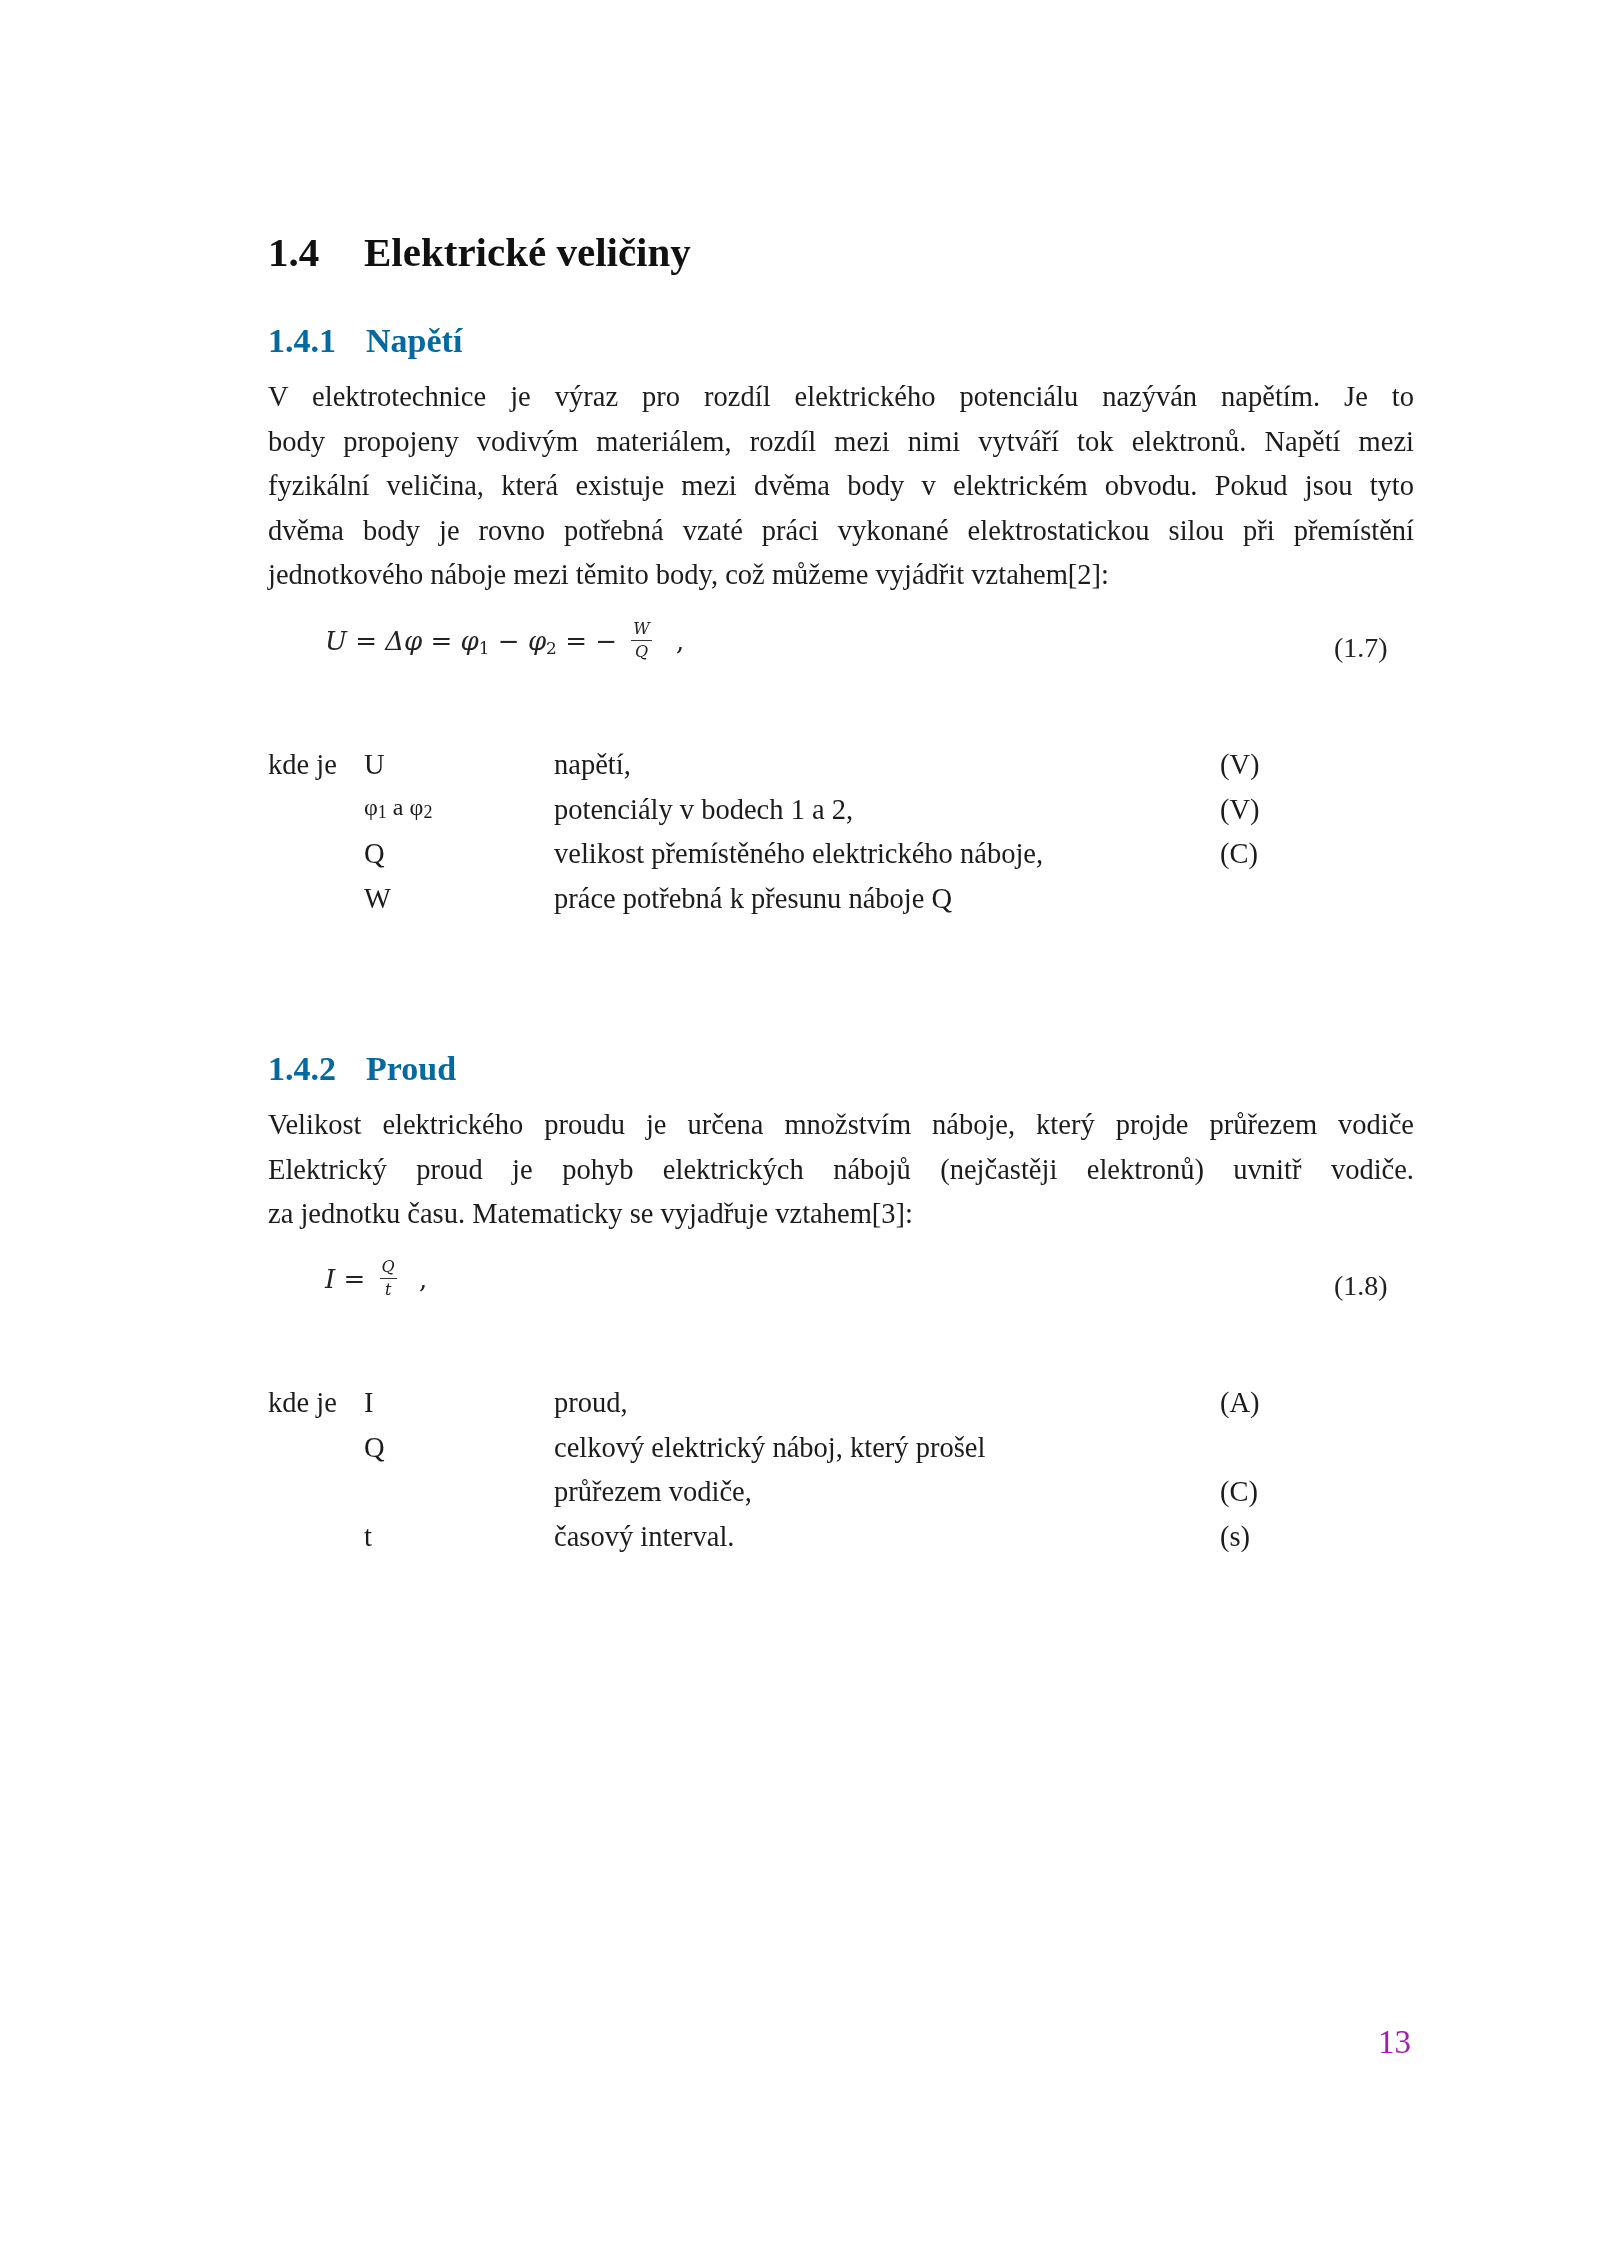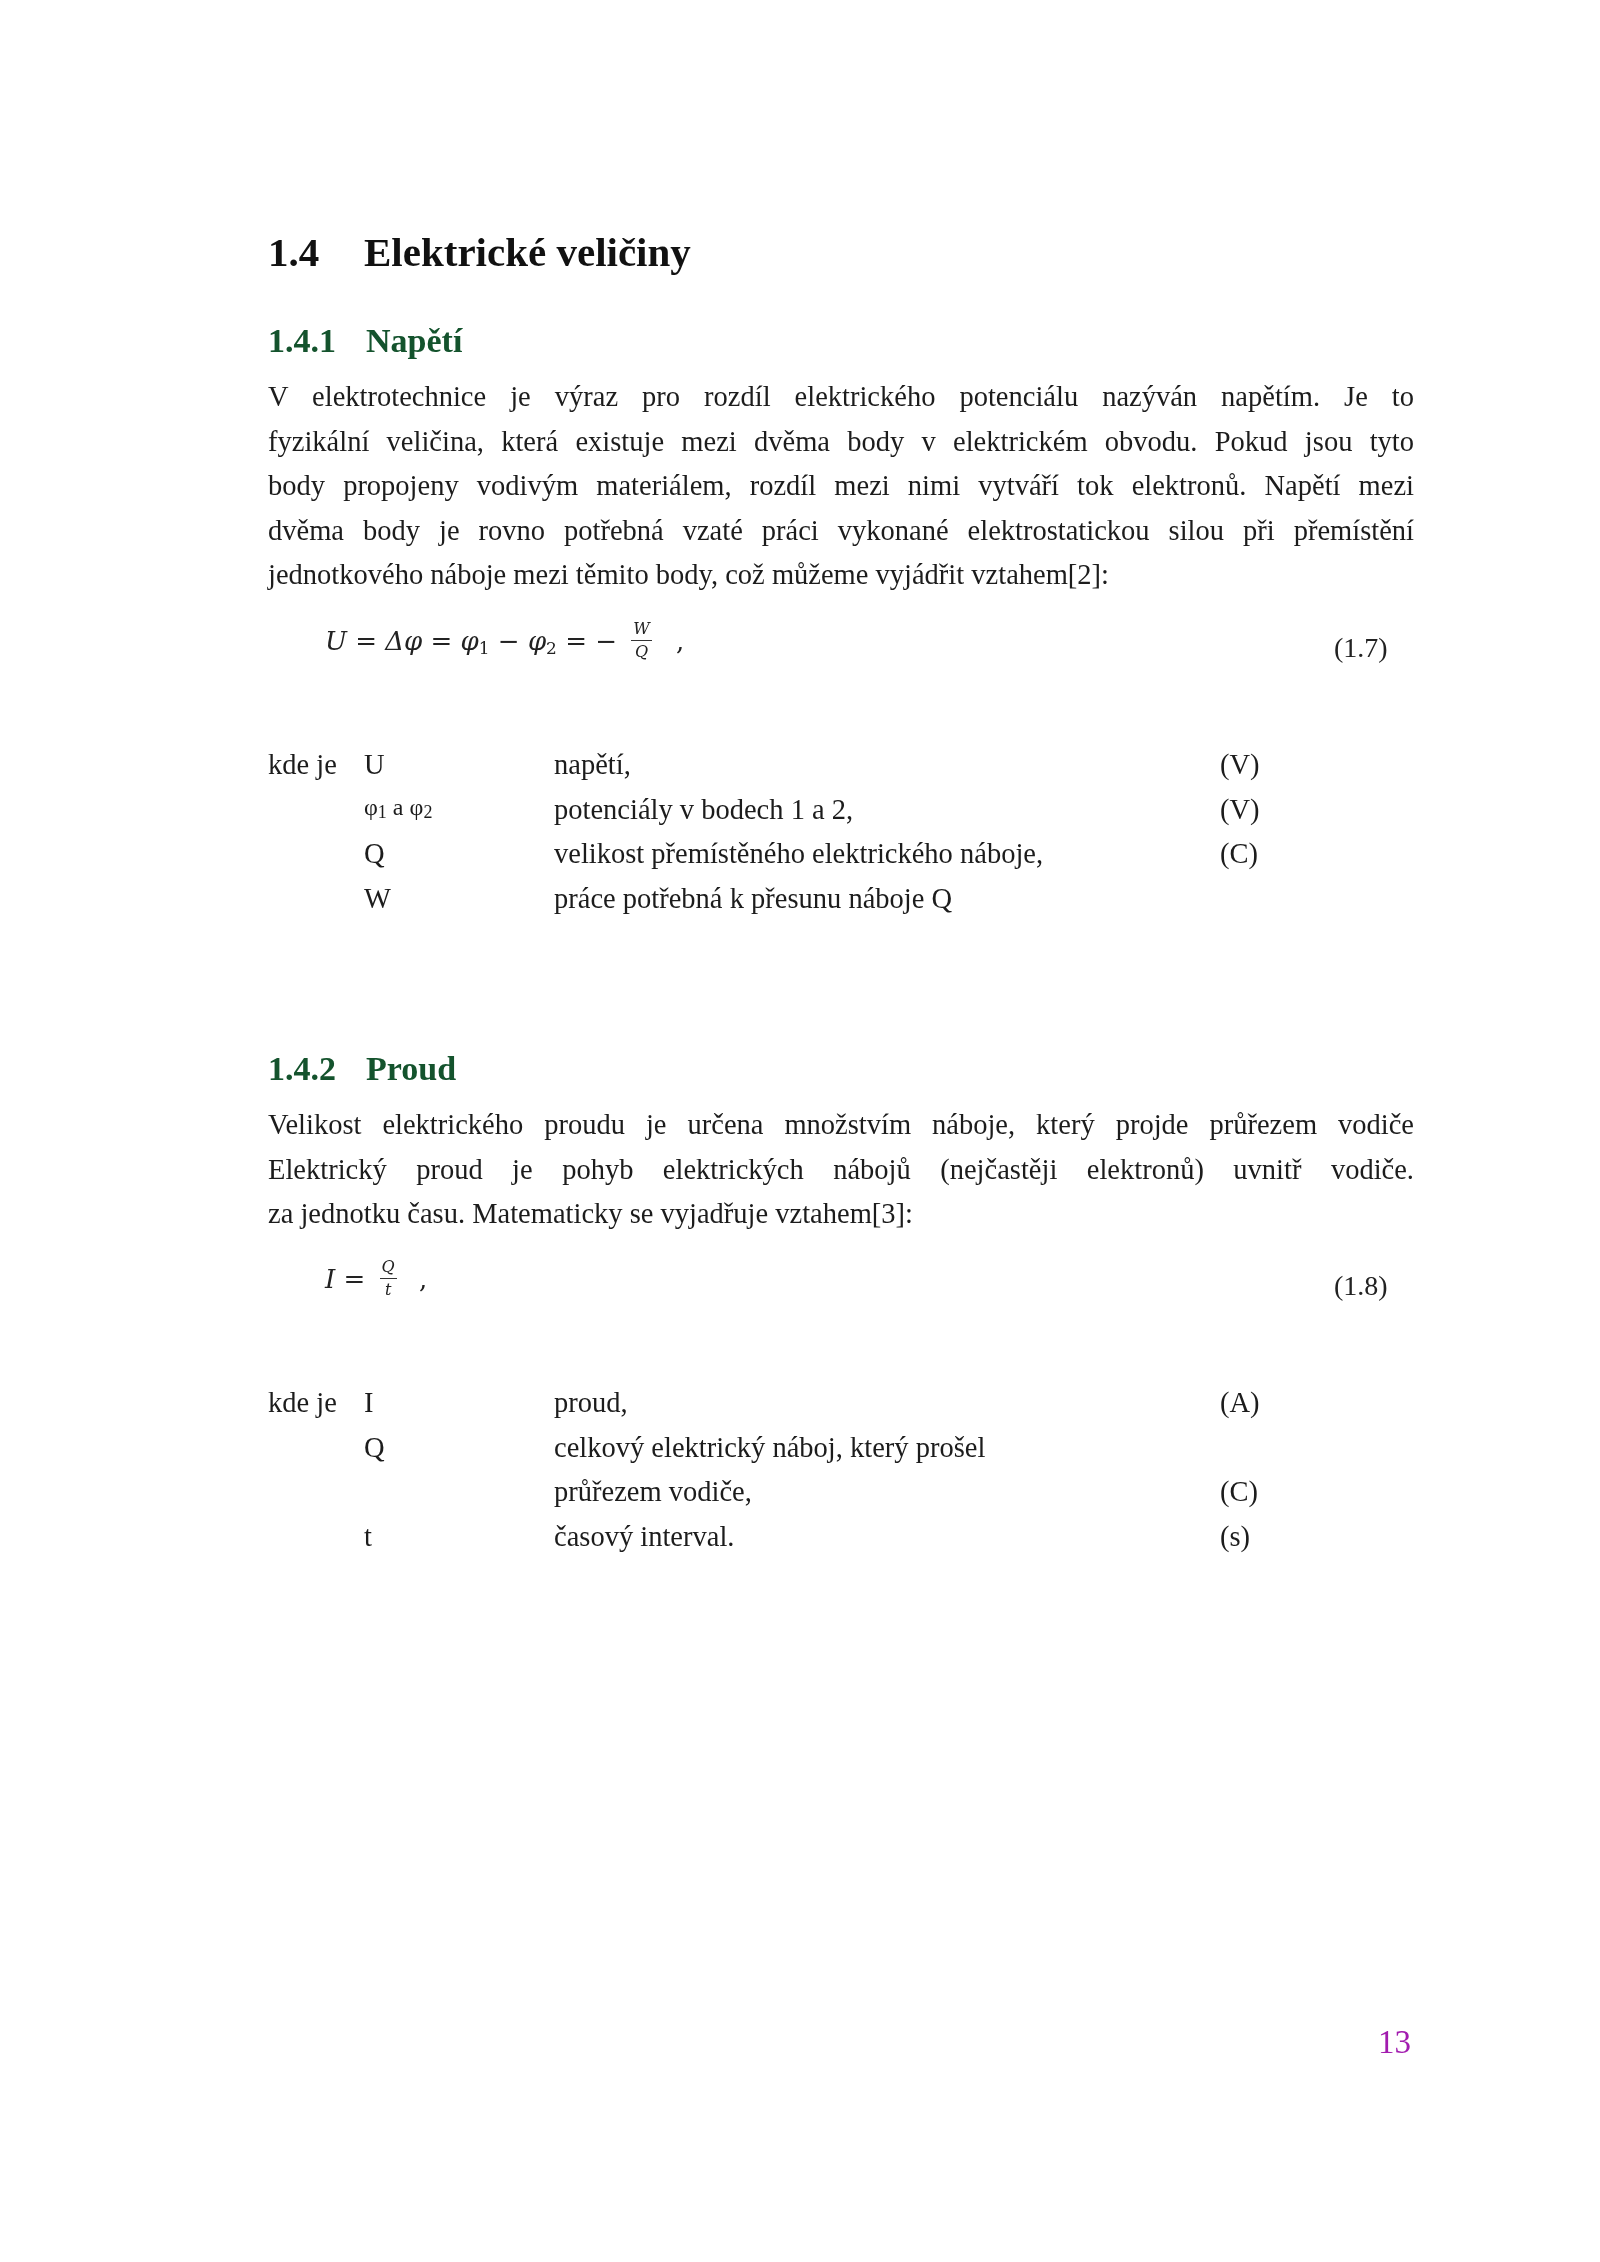--- a/index.html
+++ b/index.html
@@ -2,21 +2,21 @@
 <html><head>
 <meta charset="utf-8">
 <style>
   html, body { margin:0; padding:0; background:#ffffff; }
   body { width:1600px; height:2262px; position:relative; overflow:hidden;
          font-family:"Liberation Serif", "DejaVu Serif", serif; color:#1a1a1a; }
   .page { position:absolute; left:0; top:0; width:1600px; height:2182px; }
   .abs { position:absolute; white-space:nowrap; }
   h1.section { position:absolute; left:268px; top:228px; margin:0; font-size:41px; font-weight:bold; color:#111; }
   h1.section .num { display:inline-block; width:96px; }
-  h2.sub { position:absolute; left:268px; margin:0; font-size:34px; font-weight:bold; color:#14532d; }
+  h2.sub { position:absolute; left:268px; margin:0; font-size:34px; font-weight:bold; color:#0369a1; }
   h2.sub .num { display:inline-block; width:98px; }
   .para { position:absolute; left:268px; width:1146px; font-size:28.5px; line-height:44.5px;
           text-align:justify; color:#1c1c1c; margin:0; }
   .para .line { display:block; text-align:justify; text-align-last:justify; height:44.5px; white-space:nowrap; }
   .para .line.last { text-align-last:left; }
   .eq { position:absolute; left:325px; font-family:"DejaVu Serif", serif; font-style:italic; font-size:26px; color:#222; }
   .eq span { vertical-align:middle; }
   .frac { display:inline-block; vertical-align:middle; text-align:center; font-size:16px; margin:0 6px; }
   .frac .n { display:block; border-bottom:1.5px solid #333; padding:0 2px 2px; line-height:18px; }
   .frac .d { display:block; padding-top:2px; line-height:18px; }
@@ -39,22 +39,22 @@
   <h1 class="section">
     <span class="num">1.4</span><span>Elektrické veličiny</span>
   </h1>
 
   <h2 class="sub" style="top:322px;">
     <span class="num">1.4.1</span><span>Napětí</span>
   </h2>
 
   <div class="para" style="top:375px;">
     <span class="line">V elektrotechnice je výraz pro rozdíl elektrického potenciálu nazýván napětím. Je to</span>
+    <span class="line">body propojeny vodivým materiálem, rozdíl mezi nimi vytváří tok elektronů. Napětí mezi</span>
     <span class="line">fyzikální veličina, která existuje mezi dvěma body v elektrickém obvodu. Pokud jsou tyto</span>
-    <span class="line">body propojeny vodivým materiálem, rozdíl mezi nimi vytváří tok elektronů. Napětí mezi</span>
     <span class="line">dvěma body je rovno potřebná vzaté práci vykonané elektrostatickou silou při přemístění</span>
     <span class="line last">jednotkového náboje mezi těmito body, což můžeme vyjádřit vztahem[2]:</span>
   </div>
 
   <div class="eq abs" style="top:620px;">
     <span>U = Δφ = φ</span><span class="sub-idx">1</span><span> − φ</span><span class="sub-idx">2</span><span> = −</span>
     <span class="frac">
       <span class="n">W</span>
       <span class="d">Q</span>
     </span>

